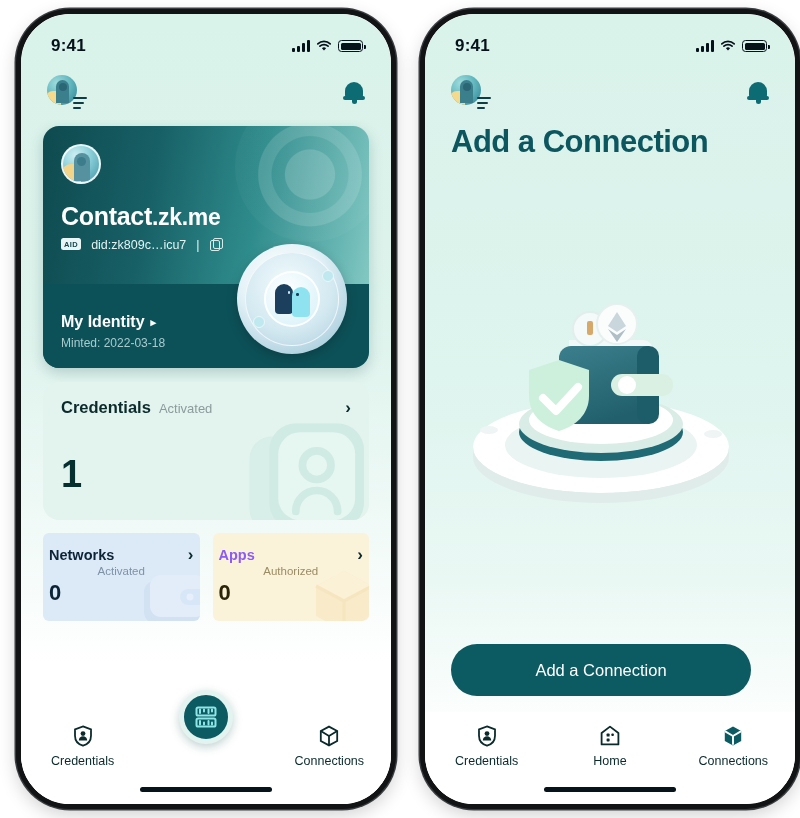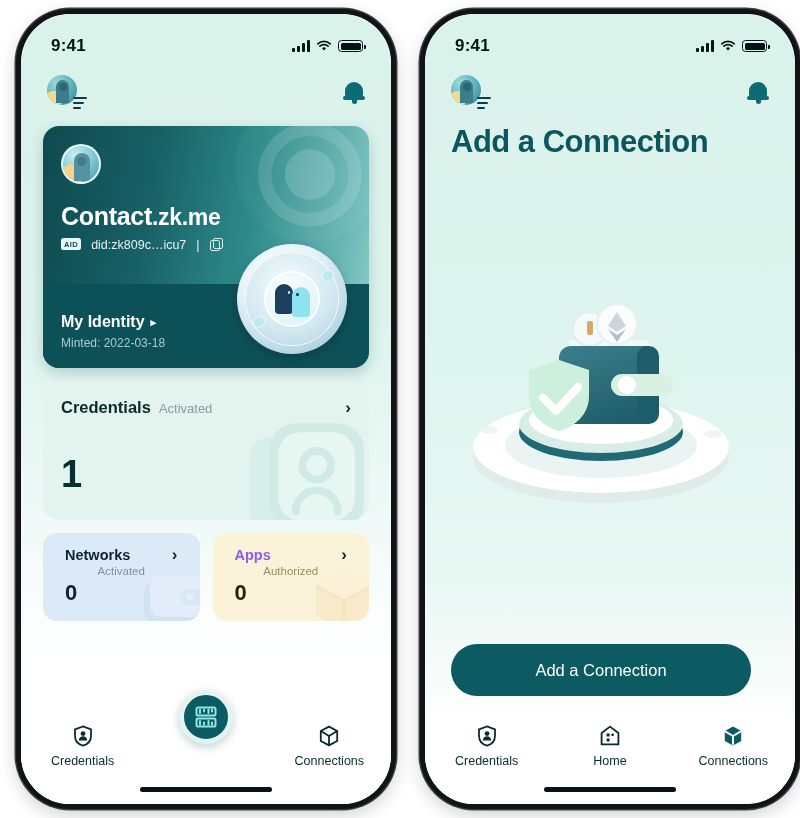--- a/index.html
+++ b/index.html
@@ -179,21 +179,21 @@
   .cred-head{ display:flex; align-items:center; justify-content:space-between; }
   .cred-head .left{ display:flex; align-items:baseline; gap:8px;}
   .cred-title{ font-size:16.5px; font-weight:bold; color:#0a2a2c;}
   .cred-sub{ font-size:13px; color:#8a9c9b;}
   .chev{ font-size:17px; color:#0a2a2c; font-weight:600; line-height:1;}
   .cred-count{ position:absolute; left:18px; bottom:24px; font-size:38px; font-weight:bold; color:#06302f;}
 
   
   .stat-row{ display:flex; gap:13px; margin-top:13px; }
   .stat{
-    position:relative; flex:1; height:88px; border-radius:14px; overflow:hidden; padding:13px 22px;
+    position:relative; flex:1; height:88px; border-radius:6px; overflow:hidden; padding:13px 6px;
   }
   .stat.networks{ background:#dce9f7; }
   .stat.apps{ background:#fbf2da; }
   .stat-head{ display:flex; align-items:center; justify-content:space-between;}
   .stat-title{ font-size:14.5px; font-weight:bold; color:#0c2436;}
   .stat.apps .stat-title{ color:#8b5cf6; }
   .stat-sub{ font-size:11.5px; margin-top:2px; color:#7d93a6;text-align:center;}
   .stat.apps .stat-sub{ color:#9a8d63; }
   .stat-num{ font-size:22px; font-weight:bold; margin-top:3px; color:#0c2436;}
   .stat.apps .stat-num{ color:#2c2408; }

